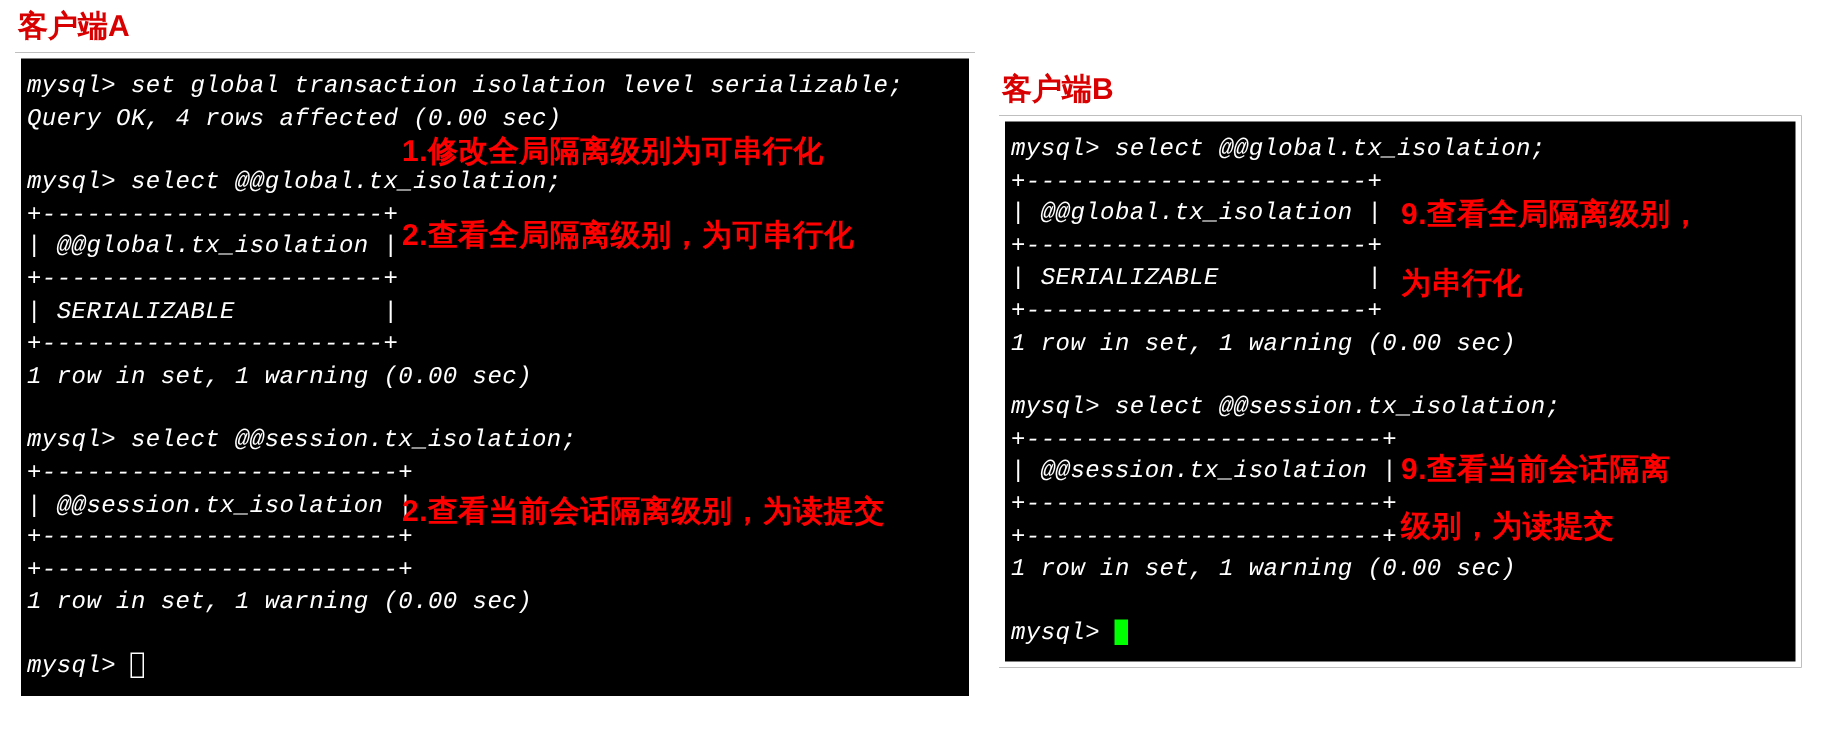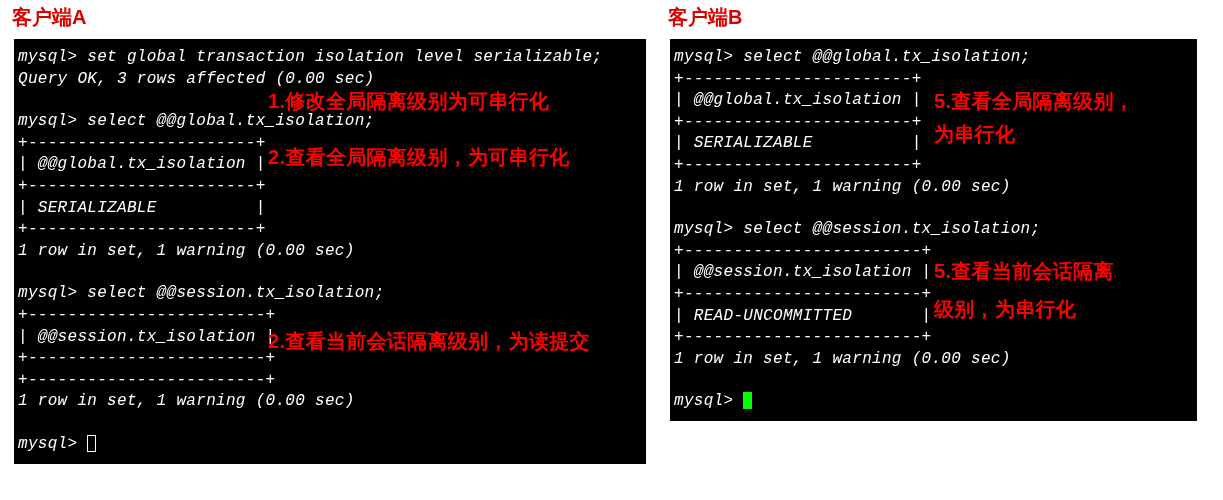--- a/index.html
+++ b/index.html
@@ -16,21 +16,21 @@
     .container {
       display: flex;
       gap: 16px;
       align-items: flex-start;
     }
     .column {
       display: flex;
       flex-direction: column;
     }
     .col-a { width: 640px; }
-    .col-b { width: 535px; }
+    .col-b { width: 535px; margin-top: 42px; }
     .title {
       font-size: 20px;
       font-weight: bold;
       color: #d80000;
       font-family: "Microsoft YaHei", "SimHei", sans-serif;
       margin-bottom: 4px;
       margin-left: 2px;
     }
     .terminal {
       position: relative;
@@ -69,21 +69,21 @@
   </style>
 </head>
 <body>
 
 <div class="container">
 
   <div class="column col-a">
     <div class="title">客户端A</div>
     <div class="terminal">
       <div class="line">mysql&gt; set global transaction isolation level serializable;</div>
-      <div class="line">Query OK, 3 rows affected (0.00 sec)</div>
+      <div class="line">Query OK, 4 rows affected (0.00 sec)</div>
       <div class="line"></div>
       <div class="line">mysql&gt; select @@global.tx_isolation;</div>
       <div class="line">+-----------------------+</div>
       <div class="line">| @@global.tx_isolation |</div>
       <div class="line">+-----------------------+</div>
       <div class="line">| SERIALIZABLE          |</div>
       <div class="line">+-----------------------+</div>
       <div class="line">1 row in set, 1 warning (0.00 sec)</div>
       <div class="line"></div>
       <div class="line">mysql&gt; select @@session.tx_isolation;</div>
@@ -109,26 +109,25 @@
       <div class="line">| @@global.tx_isolation |</div>
       <div class="line">+-----------------------+</div>
       <div class="line">| SERIALIZABLE          |</div>
       <div class="line">+-----------------------+</div>
       <div class="line">1 row in set, 1 warning (0.00 sec)</div>
       <div class="line"></div>
       <div class="line">mysql&gt; select @@session.tx_isolation;</div>
       <div class="line">+------------------------+</div>
       <div class="line">| @@session.tx_isolation |</div>
       <div class="line">+------------------------+</div>
-      <div class="line">| READ-UNCOMMITTED       |</div>
       <div class="line">+------------------------+</div>
       <div class="line">1 row in set, 1 warning (0.00 sec)</div>
       <div class="line"></div>
       <div class="line"><span>mysql&gt; </span><span class="cursor cursor-green"></span></div>
 
-      <div class="annotation" style="top:50px; left:264px;">5.查看全局隔离级别，</div>
-      <div class="annotation" style="top:83px; left:264px;">为串行化</div>
-      <div class="annotation" style="top:220px; left:264px;">5.查看当前会话隔离</div>
-      <div class="annotation" style="top:258px; left:264px;">级别，为串行化</div>
+      <div class="annotation" style="top:50px; left:264px;">9.查看全局隔离级别，</div>
+      <div class="annotation" style="top:96px; left:264px;">为串行化</div>
+      <div class="annotation" style="top:220px; left:264px;">9.查看当前会话隔离</div>
+      <div class="annotation" style="top:258px; left:264px;">级别，为读提交</div>
     </div>
   </div>
 
 </div>
 
 </body></html>

